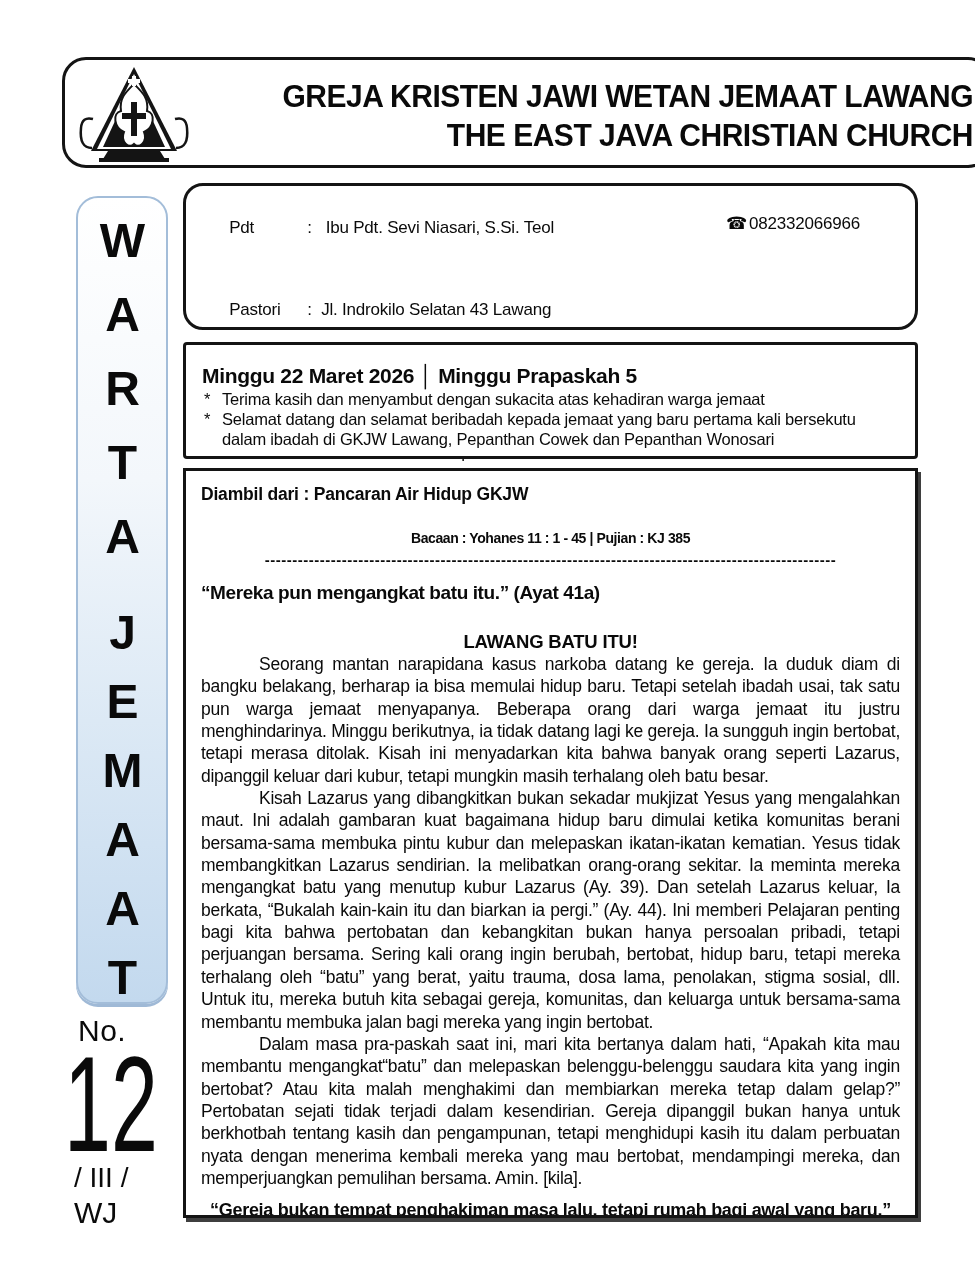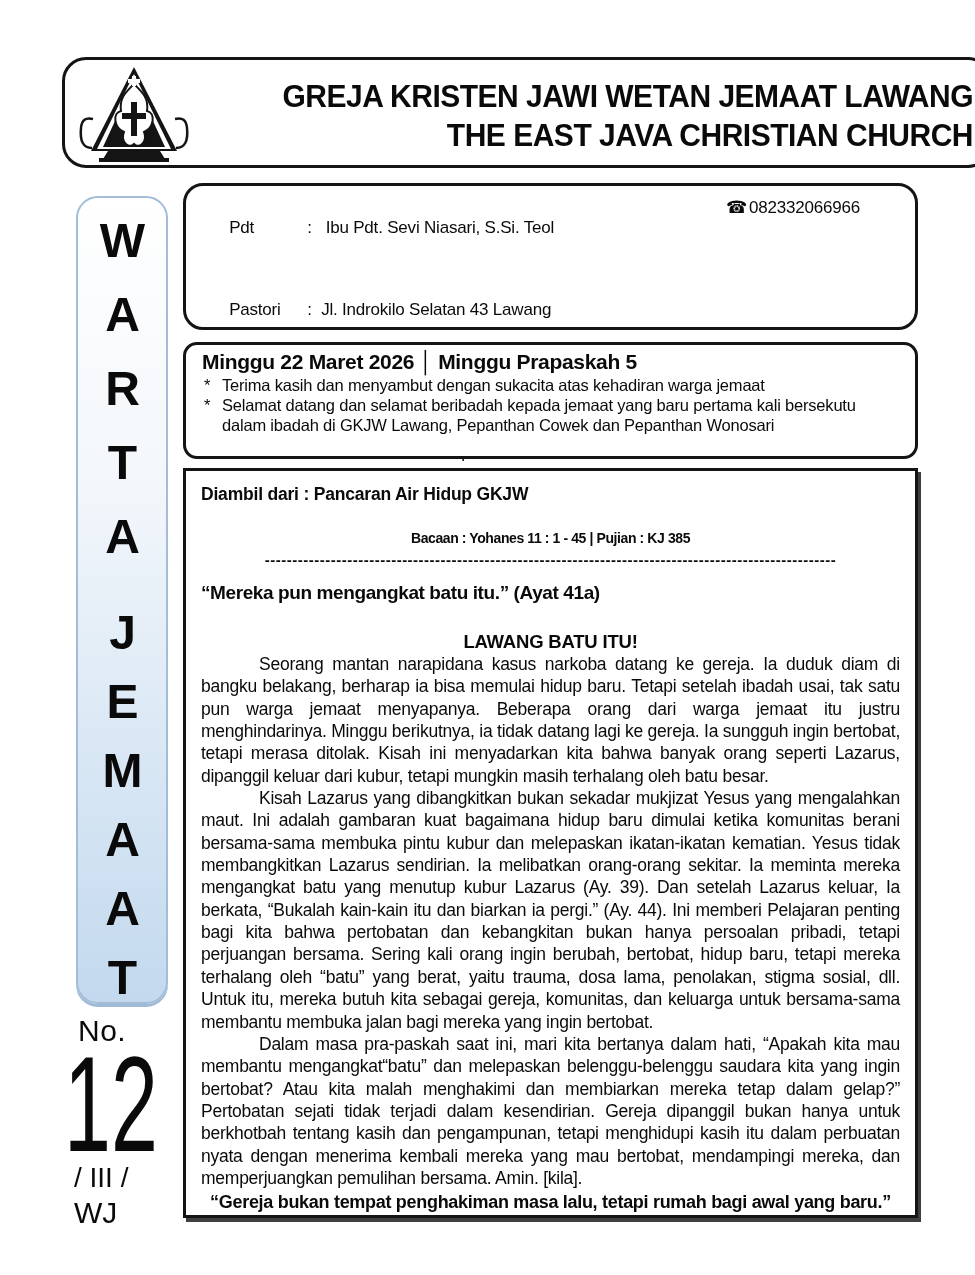--- a/index.html
+++ b/index.html
@@ -43,28 +43,28 @@
 
   
   .info-box {
     position:absolute; left:183px; top:183px; width:735px; height:147px;
     border:3px solid #141414; border-radius:20px; background:#fff;
     padding:11px 16px; font-size:17px; line-height:20.5px; letter-spacing:-0.2px;
   }
   .info-row { position:relative; white-space:pre-wrap; }
   .info-row .lbl { display:inline-block; width:78px; }
   .info-row .sep { display:inline-block; width:14px; }
-  .phone { position:absolute; left:524px; top:0; white-space:nowrap; }
+  .phone { position:absolute; left:524px; top:16px; white-space:nowrap; }
   .phone .ph-icon { font-family:"DejaVu Sans",sans-serif; margin-right:2px; }
 
   
   .date-box {
     position:absolute; left:183px; top:342px; width:735px; height:117px;
-    border:3px solid #141414; border-radius:14px; background:#fff;
-    padding:7px 16px; font-size:16.5px; line-height:20px; letter-spacing:-0.2px;
+    border:3px solid #141414; border-radius:4px; background:#fff;
+    padding:21px 16px; font-size:16.5px; line-height:20px; letter-spacing:-0.2px;
   }
   .date-title { font-size:21px; font-weight:bold; letter-spacing:-0.3px; margin-bottom:3px; }
   .bullet { position:relative; padding-left:20px; }
   .bullet .marker { position:absolute; left:2px; top:0; }
 
   
   .article-box {
     position:absolute; left:183px; top:468px; width:735px; height:750px;
     border:3px solid #141414; background:#fff; box-shadow:3px 4px 0 #3f3f3f;
     padding:13px 15px 10px 15px; overflow:hidden;
@@ -72,21 +72,21 @@
   .article-source { font-weight:bold; font-size:17.5px; letter-spacing:-0.2px; }
   .article-reading { text-align:center; font-weight:bold; font-size:14px; letter-spacing:-0.4px; margin-top:25px; }
   .article-sep { text-align:center; font-weight:bold; font-size:15px; line-height:12px;
                  white-space:nowrap; overflow:hidden; margin-top:8px; letter-spacing:0.5px; }
   .article-verse { text-align:left; font-weight:bold; font-size:19px; letter-spacing:-0.4px; margin-top:16px; }
   .article-title { text-align:center; font-weight:bold; font-size:18.5px; letter-spacing:-0.2px; margin-top:27px; }
   .article-body p {
     font-size:17.5px; line-height:22.35px; letter-spacing:-0.25px;
     text-align:justify; text-indent:58px; margin:0;
   }
-  .article-quote { text-align:center; font-weight:bold; font-size:18px; letter-spacing:-0.3px; margin-top:3px; }
+  .article-quote { text-align:center; font-weight:bold; font-size:18px; letter-spacing:-0.3px; margin-top:11px; }
 </style>
 </head>
 <body>
 
 <div class="page">
 
   <div class="header-box">
     <div class="logo-wrap">
       <svg viewBox="0 0 112 100" width="112" height="100">
 

